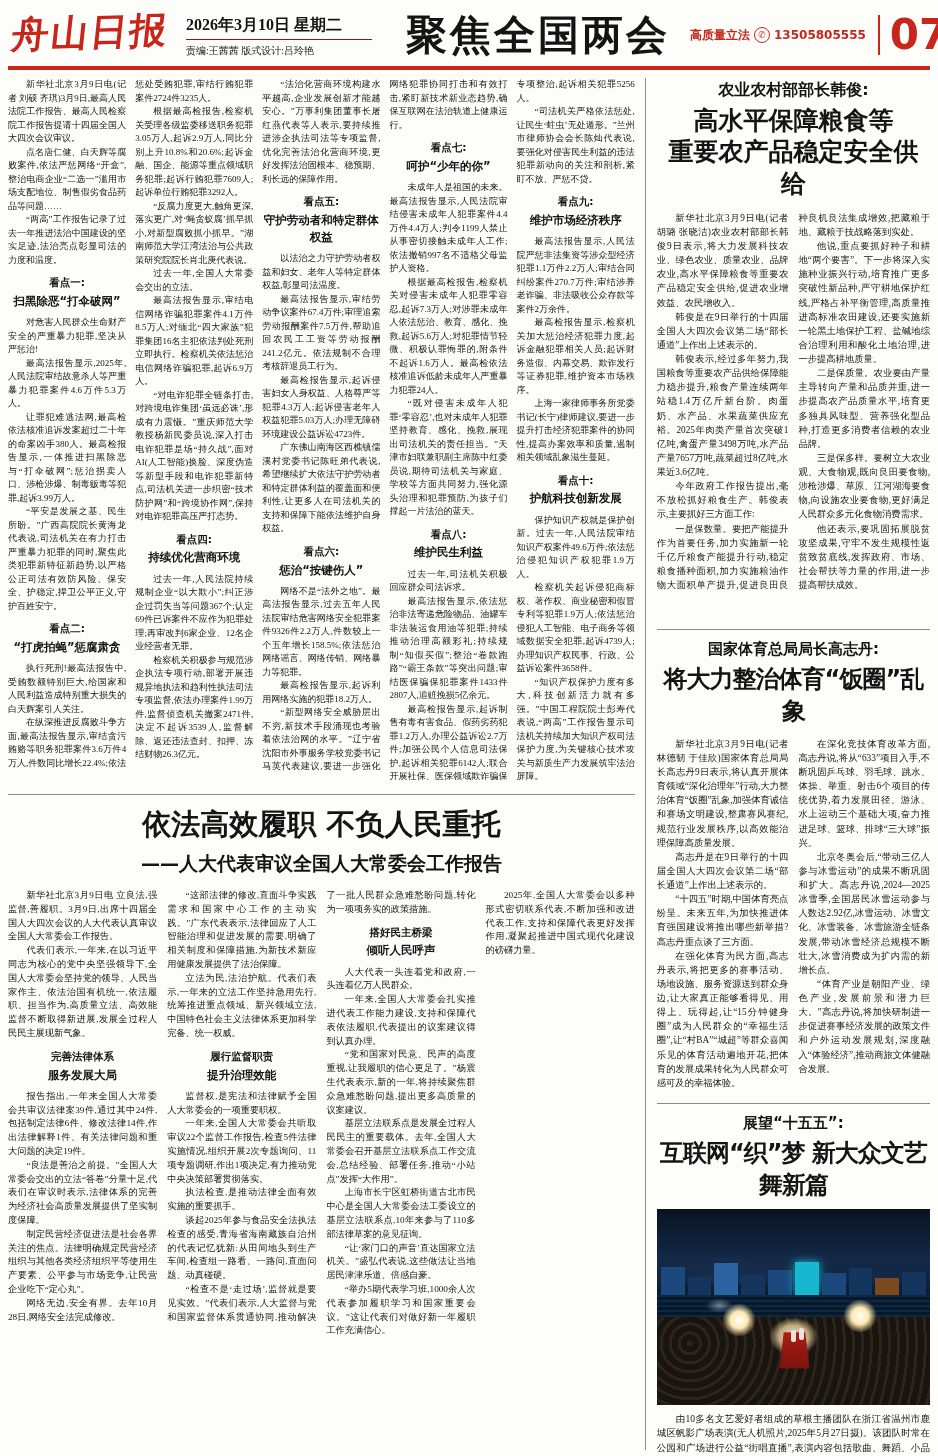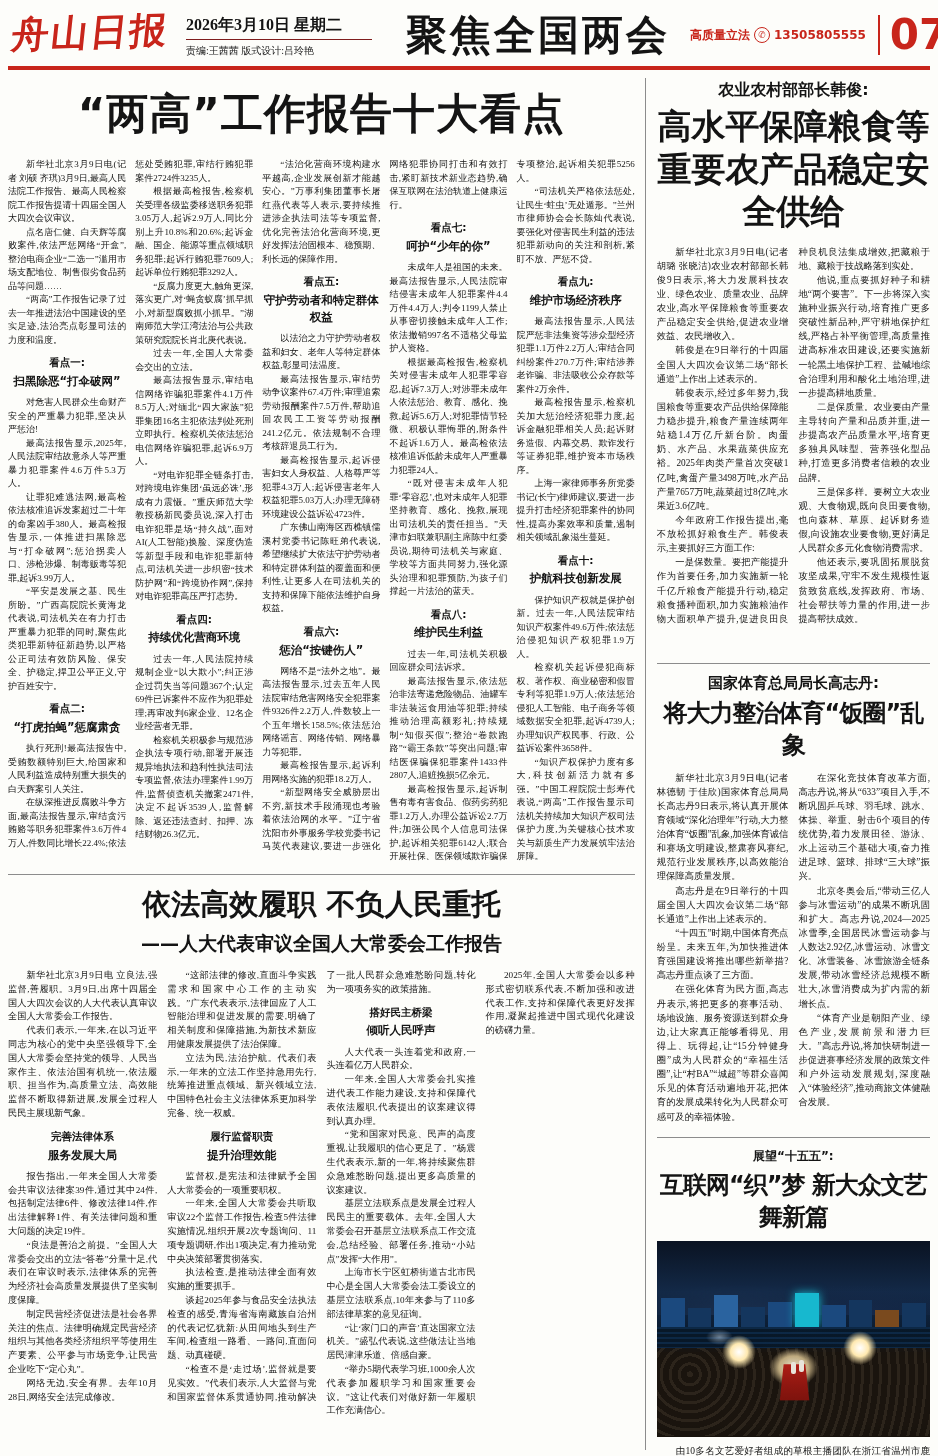--- a/index.html
+++ b/index.html
@@ -42,21 +42,21 @@
   
   .h-liangao{font-family:"DejaVu Sans",sans-serif;font-weight:900;font-size:42px;
              text-align:center;letter-spacing:1px;margin:8px 0 16px;}
   .hrule{border:0;border-top:1px solid #8c8c8c;margin:10px 0;}
   .h-renda{font-family:"DejaVu Sans",sans-serif;font-weight:900;font-size:29px;
            text-align:center;margin:4px 0 0;}
   .h-renda-sub{font-family:"DejaVu Sans",sans-serif;font-weight:bold;font-size:19px;
                text-align:center;margin:6px 0 12px;}
   .kicker{font-family:"DejaVu Sans",sans-serif;font-weight:bold;font-size:16px;
           text-align:center;margin:2px 0 4px;}
-  .h-hanjun{font-family:"DejaVu Sans",sans-serif;font-weight:900;font-size:34px;
+  .h-hanjun{font-family:"DejaVu Sans",sans-serif;font-weight:900;font-size:25px;
             line-height:1.25;text-align:center;margin:0 0 12px;}
   .h-gao{font-family:"DejaVu Sans",sans-serif;font-weight:900;font-size:24px;
          text-align:center;margin:0 0 10px;letter-spacing:-1px;}
   .h-wenyi{font-family:"DejaVu Sans",sans-serif;font-weight:900;font-size:24px;
            text-align:center;margin:0 0 8px;letter-spacing:-1px;}
   .caption{font-size:9.5px;line-height:1.55;margin-top:7px;}
   
   .photo{position:relative;width:100%;height:196px;overflow:hidden;
          background:linear-gradient(#0a1322 0%,#132947 26%,#0d2038 40%,#0a1829 50%,
                     #18130e 56%,#211a13 78%,#17120c 100%);}
@@ -113,21 +113,20 @@
     </div>
     <div class="pageno">07</div>
   </div>
   <div class="redbar"></div>
 
   <div class="grid">
 
     <div class="left">
 
       <div>
-        <h1 class="h-liangao">“两高”工作报告十大看点</h1>
         <div class="cols5">
             <p class="para">新华社北京3月9日电(记者 刘硕 齐琪)3月9日,最高人民法院工作报告、最高人民检察院工作报告提请十四届全国人大四次会议审议。</p>
             <p class="para">点名唐仁健、白天辉等腐败案件,依法严惩网络“开盒”,整治电商企业“二选一”滥用市场支配地位、制售假劣食品药品等问题……</p>
             <p class="para">“两高”工作报告记录了过去一年推进法治中国建设的坚实足迹,法治亮点彰显司法的力度和温度。</p>
             <div class="kd">
               <div class="kd-a">看点一:</div>
               <div class="kd-b">扫黑除恶“打伞破网”</div>
             </div>
             <p class="para">对危害人民群众生命财产安全的严重暴力犯罪,坚决从严惩治!</p>
             <p class="para">最高法报告显示,2025年,人民法院审结故意杀人等严重暴力犯罪案件4.6万件5.3万人。</p>
@@ -250,21 +249,21 @@
           <div>重要农产品稳定安全供给</div>
         </div>
         <div class="cols2" style="height:408px">
             <p class="para">新华社北京3月9日电(记者 胡璐 张晓洁)农业农村部部长韩俊9日表示,将大力发展科技农业、绿色农业、质量农业、品牌农业,高水平保障粮食等重要农产品稳定安全供给,促进农业增效益、农民增收入。</p>
             <p class="para">韩俊是在9日举行的十四届全国人大四次会议第二场“部长通道”上作出上述表示的。</p>
             <p class="para">韩俊表示,经过多年努力,我国粮食等重要农产品供给保障能力稳步提升,粮食产量连续两年站稳1.4万亿斤新台阶。肉蛋奶、水产品、水果蔬菜供应充裕。2025年肉类产量首次突破1亿吨,禽蛋产量3498万吨,水产品产量7657万吨,蔬菜超过8亿吨,水果近3.6亿吨。</p>
             <p class="para">今年政府工作报告提出,毫不放松抓好粮食生产。韩俊表示,主要抓好三方面工作:</p>
             <p class="para">一是保数量。要把产能提升作为首要任务,加力实施新一轮千亿斤粮食产能提升行动,稳定粮食播种面积,加力实施粮油作物大面积单产提升,促进良田良种良机良法集成增效,把藏粮于地、藏粮于技战略落到实处。</p>
             <p class="para">他说,重点要抓好种子和耕地“两个要害”。下一步将深入实施种业振兴行动,培育推广更多突破性新品种,严守耕地保护红线,严格占补平衡管理,高质量推进高标准农田建设,还要实施新一轮黑土地保护工程、盐碱地综合治理利用和酸化土地治理,进一步提高耕地质量。</p>
             <p class="para">二是保质量。农业要由产量主导转向产量和品质并重,进一步提高农产品质量水平,培育更多独具风味型、营养强化型品种,打造更多消费者信赖的农业品牌。</p>
-            <p class="para">三是保多样。要树立大农业观、大食物观,既向良田要食物,也向森林、草原、起诉财务造假,向设施农业要食物,更好满足人民群众多元化食物消费需求。</p>
+            <p class="para">三是保多样。要树立大农业观、大食物观,既向良田要食物,涉枪涉爆、草原、江河湖海要食物,向设施农业要食物,更好满足人民群众多元化食物消费需求。</p>
             <p class="para">他还表示,要巩固拓展脱贫攻坚成果,守牢不发生规模性返贫致贫底线,发挥政府、市场、社会帮扶等力量的作用,进一步提高帮扶成效。</p>
           </div>
       </div>
 
       <hr class="hrule">
 
       <div>
         <div class="kicker" style="font-size:15px">国家体育总局局长高志丹:</div>
         <div class="h-gao">将大力整治体育“饭圈”乱象</div>
         <div class="cols2" style="height:356px">
@@ -274,21 +273,21 @@
             <p class="para">在强化体育为民方面,高志丹表示,将把更多的赛事活动、场地设施、服务资源送到群众身边,让大家真正能够看得见、用得上、玩得起,让“15分钟健身圈”成为人民群众的“幸福生活圈”,让“村BA”“城超”等群众喜闻乐见的体育活动遍地开花,把体育的发展成果转化为人民群众可感可及的幸福体验。</p>
             <p class="para">在深化竞技体育改革方面,高志丹说,将从“633”项目入手,不断巩固乒乓球、羽毛球、跳水、体操、举重、射击6个项目的传统优势,着力发展田径、游泳、水上运动三个基础大项,奋力推进足球、篮球、排球“三大球”振兴。</p>
             <p class="para">北京冬奥会后,“带动三亿人参与冰雪运动”的成果不断巩固和扩大。高志丹说,2024—2025冰雪季,全国居民冰雪运动参与人数达2.92亿,冰雪运动、冰雪文化、冰雪装备、冰雪旅游全链条发展,带动冰雪经济总规模不断壮大,冰雪消费成为扩内需的新增长点。</p>
             <p class="para">“体育产业是朝阳产业、绿色产业,发展前景和潜力巨大。”高志丹说,将加快研制进一步促进赛事经济发展的政策文件和户外运动发展规划,深度融入“体验经济”,推动商旅文体健融合发展。</p>
           </div>
       </div>
 
       <hr class="hrule">
 
       <div>
-        <div class="kicker" style="font-size:12px">展望“十五五”:</div>
+        <div class="kicker" style="font-size:15px">展望“十五五”:</div>
         <div class="h-wenyi">互联网“织”梦  新大众文艺舞新篇</div>
 
         <div class="photo">
           <div class="ph-mtn"></div>
           <div class="ph-skyline">
             <div></div>
               <div></div>
               <div></div>
               <div></div>
               <div></div>

